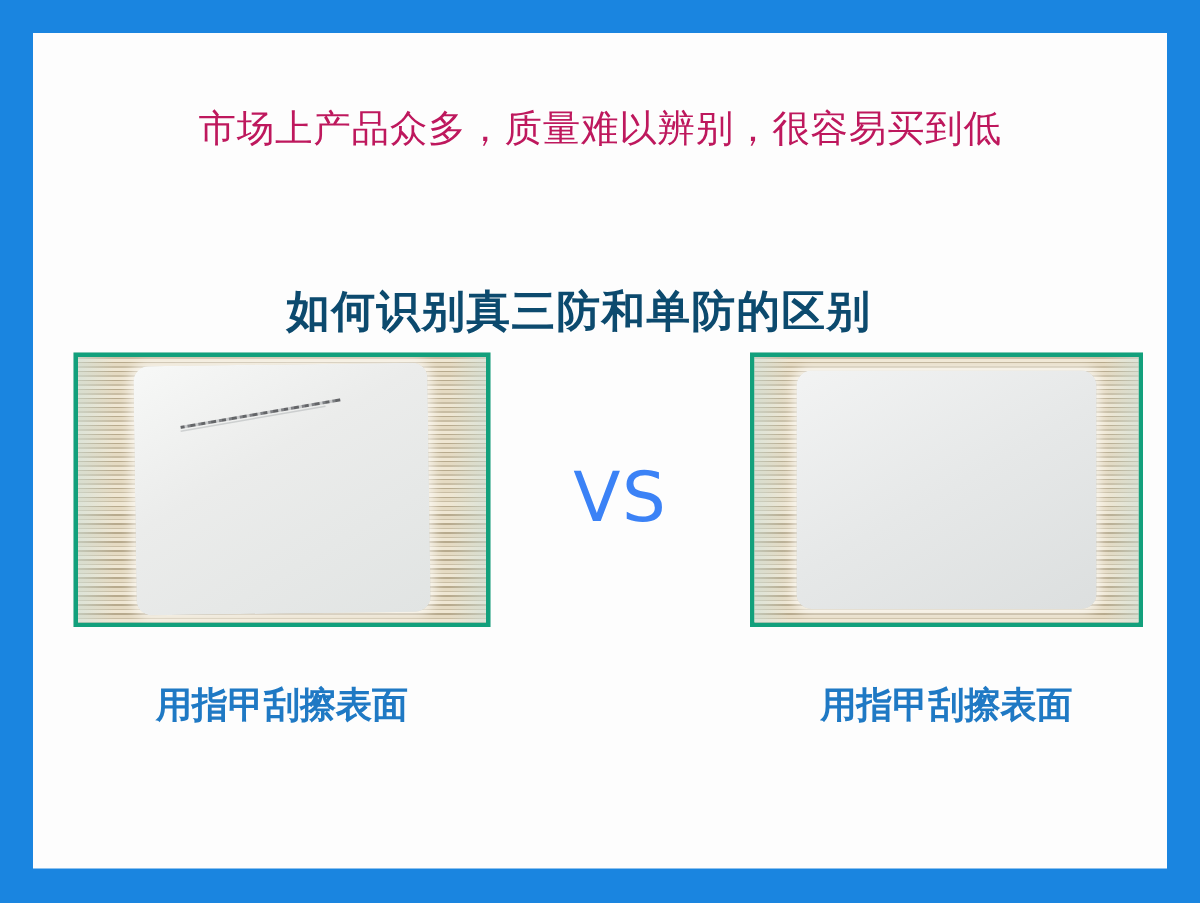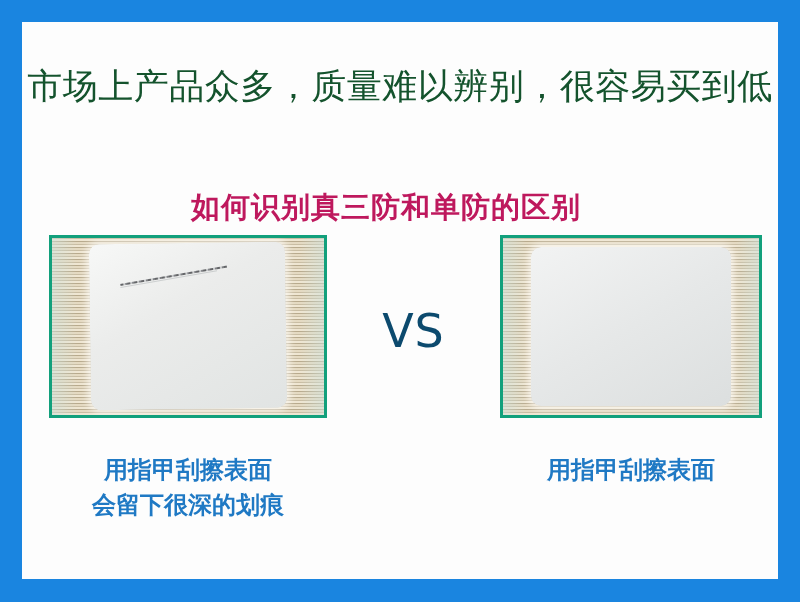--- a/index.html
+++ b/index.html
@@ -35,38 +35,38 @@
     box-sizing: border-box;
   }
 
   
   .intro {
     position: absolute;
     left: 0;
     top: 44px;
     width: 756px;
     text-align: center;
-    color: #14532d;
-    font-size: 35px;
+    color: #be185d;
+    font-size: 25px;
     line-height: 40px;
     letter-spacing: 0.5px;
     font-weight: 500;
     white-space: nowrap;
   }
   .intro-line {
     display: block;
   }
 
   .title-red {
     position: absolute;
     left: 0;
     top: 166px;
     width: 728px;
     text-align: center;
-    color: #be185d;
+    color: #0c4a6e;
     font-size: 29px;
     line-height: 38px;
     font-weight: 700;
     letter-spacing: 1px;
     white-space: nowrap;
   }
 
   
   .photo {
     position: absolute;
@@ -170,21 +170,21 @@
     background: rgba(120,124,130,0.28);
   }
 
   
   .vs {
     position: absolute;
     left: 305px;
     top: 286px;
     width: 173px;
     text-align: center;
-    color: #0c4a6e;
+    color: #3b82f6;
     font-size: 46px;
     font-weight: 400;
     line-height: 46px;
     letter-spacing: 1px;
   }
 
   
   .caption {
     position: absolute;
     top: 431px;
@@ -230,21 +230,20 @@
     <div class="vs">VS</div>
 
     <div class="photo photo-right">
       <div class="cardboard"></div>
       <div class="label-card"></div>
       <div class="halo"></div>
     </div>
 
     <div class="caption caption-left">
       <span class="caption-line">用指甲刮擦表面</span>
-      <span class="caption-line">会留下很深的划痕</span>
     </div>
 
     <div class="caption caption-right">
       <span class="caption-line">用指甲刮擦表面</span>
     </div>
 
   </div>
 </div>
 
 </body></html>

